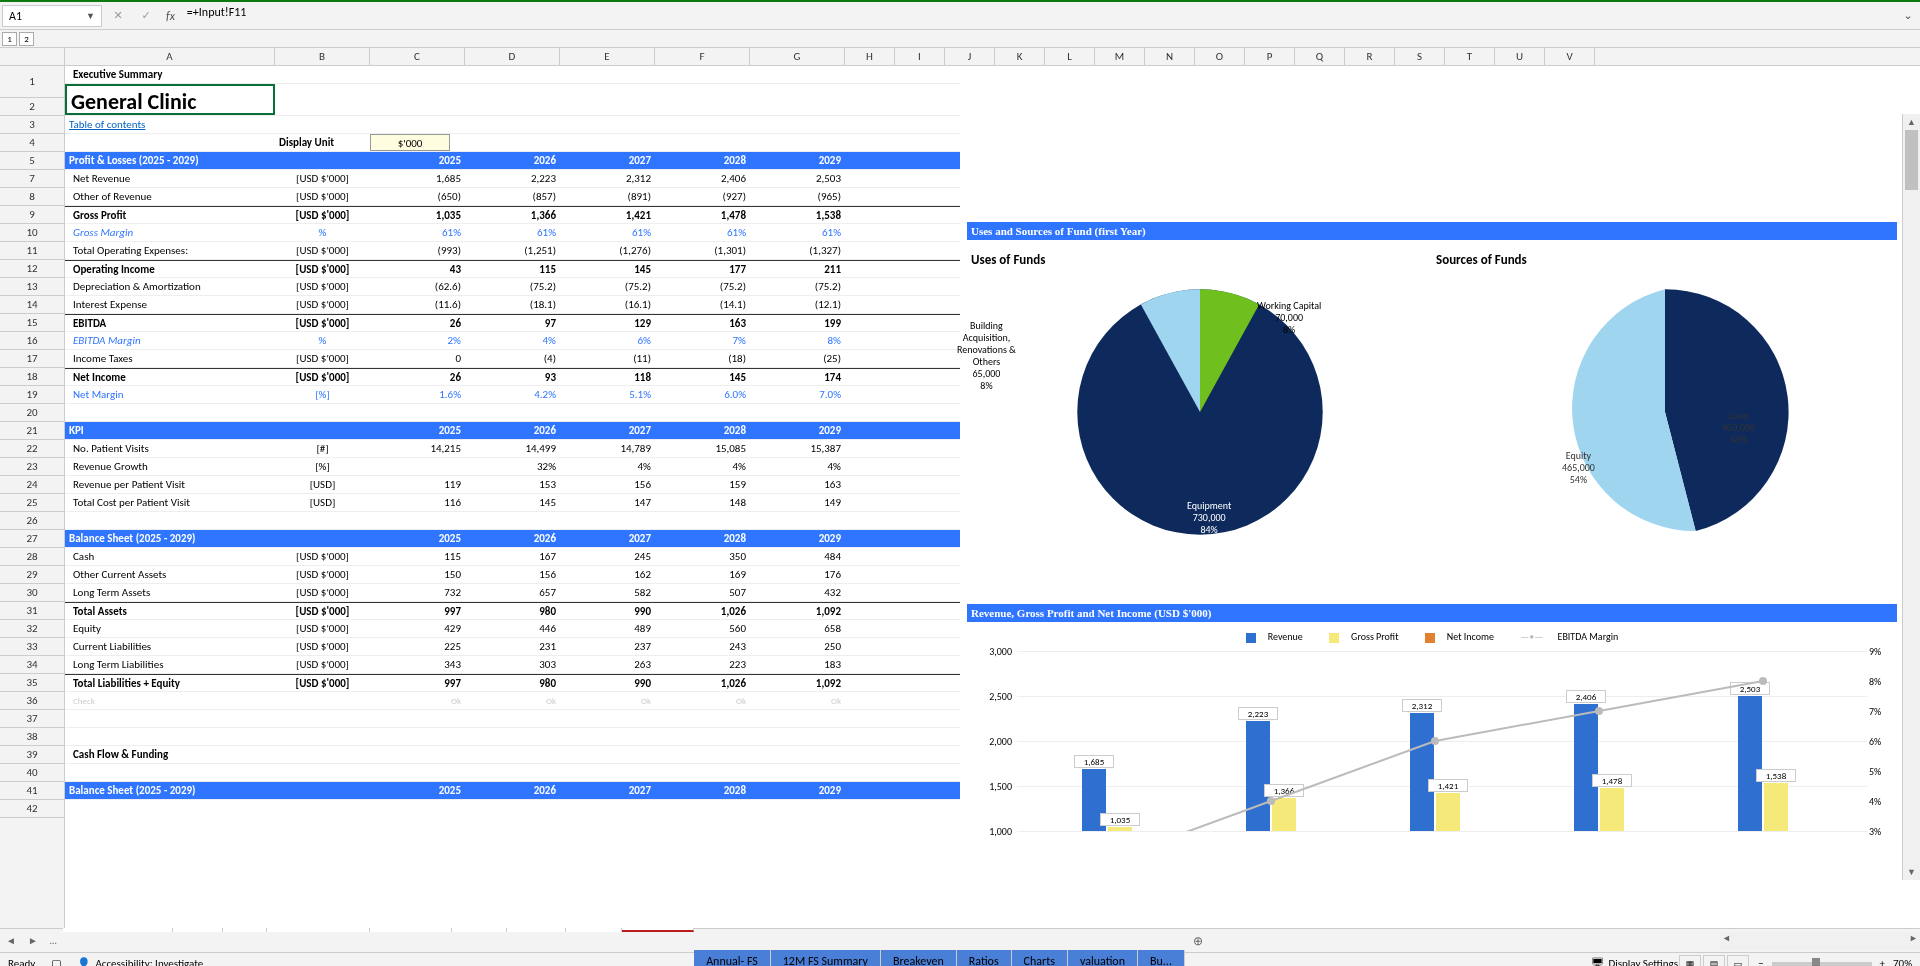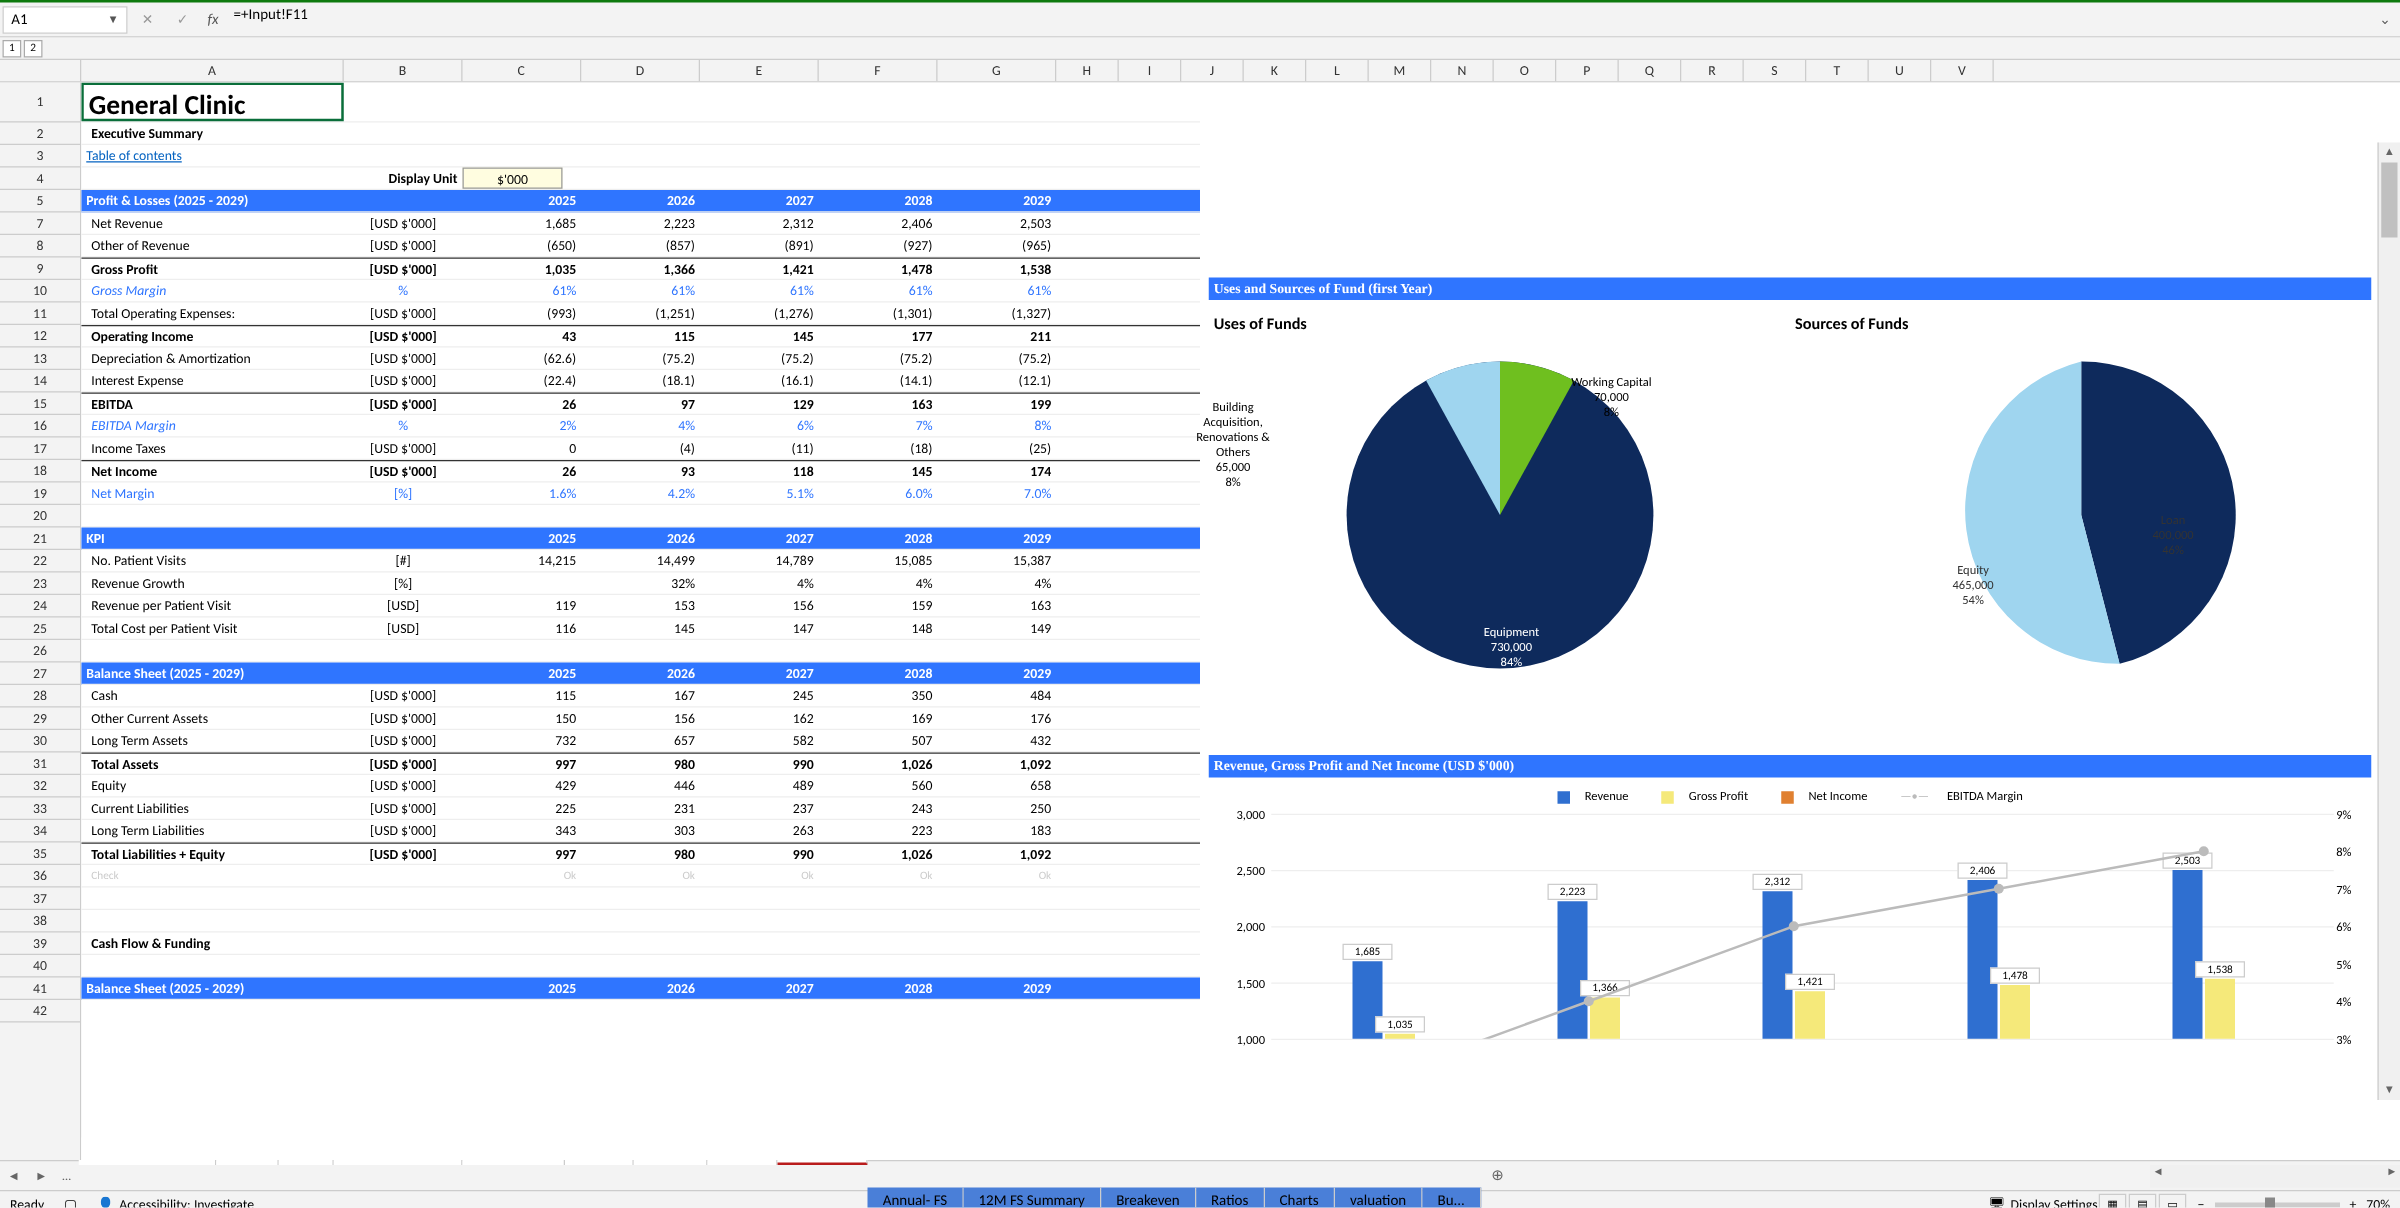--- a/index.html
+++ b/index.html
@@ -182,32 +182,32 @@
       <div class="row-h">36</div>
       <div class="row-h">37</div>
       <div class="row-h">38</div>
       <div class="row-h">39</div>
       <div class="row-h">40</div>
       <div class="row-h">41</div>
       <div class="row-h">42</div>
     </div>
   <div class="sheet">
     <div class="data-area" id="data-area">
+        <div class="row ">
+          <div class="cell c-a sub-header">Executive Summary</div>
+        </div>
         <div class="row tall">
           <div class="cell c-a title-cell">General Clinic</div>
         </div>
         <div class="row ">
-          <div class="cell c-a sub-header">Executive Summary</div>
-        </div>
-        <div class="row ">
           <div class="cell c-a blue-link">Table of contents</div>
         </div>
         <div class="row ">
           <div class="cell c-a"></div>
-          <div class="cell c-b bold" style="text-align:right;">Display Unit</div>
+          <div class="cell c-b bold" style="text-align:left;">Display Unit</div>
           <div class="cell display-unit-box">$'000</div>
         </div>
         <div class="row section-hdr">
           <div class="cell c-a" style="padding-left:4px;">Profit &amp; Losses (2025 - 2029)</div>
           <div class="cell c-b"></div>
           <div class="cell c-c bold">2025</div>
           <div class="cell c-c bold">2026</div>
           <div class="cell c-c bold">2027</div>
           <div class="cell c-c bold">2028</div>
           <div class="cell c-c bold">2029</div>
@@ -271,21 +271,21 @@
           <div class="cell c-b">[USD $'000]</div>
           <div class="cell c-c">(62.6)</div>
           <div class="cell c-c">(75.2)</div>
           <div class="cell c-c">(75.2)</div>
           <div class="cell c-c">(75.2)</div>
           <div class="cell c-c">(75.2)</div>
         </div>
         <div class="row ">
           <div class="cell c-a" style="padding-left:8px;">Interest Expense</div>
           <div class="cell c-b">[USD $'000]</div>
-          <div class="cell c-c">(22.4)</div>
+          <div class="cell c-c">(11.6)</div>
           <div class="cell c-c">(18.1)</div>
           <div class="cell c-c">(16.1)</div>
           <div class="cell c-c">(14.1)</div>
           <div class="cell c-c">(12.1)</div>
         </div>
         <div class="row border-top">
           <div class="cell c-a bold" style="padding-left:8px;">EBITDA</div>
           <div class="cell c-b bold">[USD $'000]</div>
           <div class="cell c-c bold">26</div>
           <div class="cell c-c bold">97</div>

